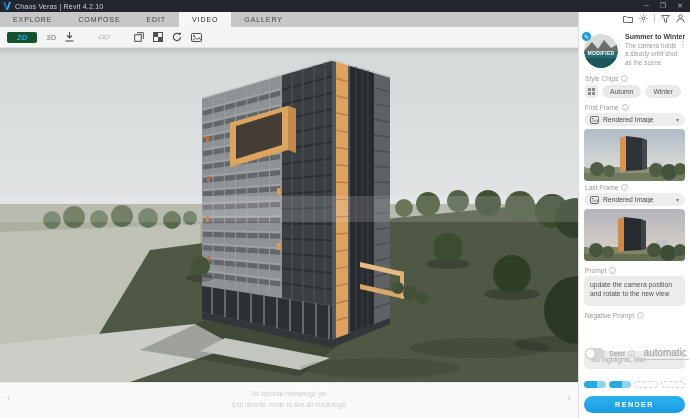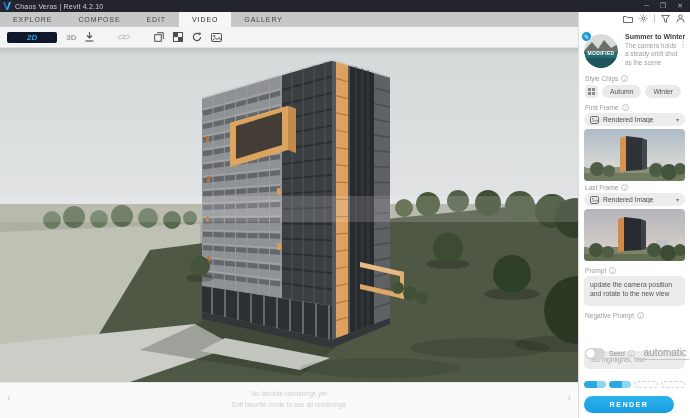--- a/index.html
+++ b/index.html
@@ -69,30 +69,30 @@
                 box-shadow:0 0 1px rgba(0,0,0,.4);}
   .seed-lbl{font-size:6.8px;color:#8f8f8f;display:flex;align-items:center;gap:3px;}
   .seed-input{margin-left:auto;width:46px;border:none;border-bottom:1px solid #c6c6c6;background:transparent;
               font-family:"Liberation Sans",sans-serif;font-size:10px;color:#9a9a9a;text-align:right;outline:none;}
 
   .queue{position:absolute;top:369px;left:5px;width:101px;display:flex;gap:3px;align-items:center;}
   .qseg{height:7px;border-radius:4px;flex:1;}
   .qseg.filled{background:linear-gradient(90deg,var(--accent) 58%,#8ed4f3 58%);}
   .qseg.empty{border:1px dashed #d2d2d2;height:5px;background:#fbfbfb;}
 
-  .render-btn{position:absolute;top:384px;left:5px;width:90px;height:17px;border:none;border-radius:9px;
+  .render-btn{position:absolute;top:384px;left:5px;width:101px;height:17px;border:none;border-radius:9px;
               background:linear-gradient(#2db2ec,#189ce2);color:#fff;font-family:"Liberation Sans",sans-serif;
               font-weight:bold;font-size:7.2px;letter-spacing:1.4px;cursor:pointer;}
 
   
   .toolbar{position:absolute;left:0;top:27px;width:578px;height:21px;background:#f4f4f4;
            border-bottom:1px solid #e2e2e2;box-sizing:border-box;display:flex;align-items:center;
            gap:9px;padding-left:7px;}
   .tb-mode{font-size:8px;font-weight:bold;cursor:pointer;}
-  .tb-2d{color:var(--accent);background:#0f172a;padding:1px 20px;border-radius:2px;font-style:italic;}
+  .tb-2d{color:var(--accent);background:#14532d;padding:1px 10px;border-radius:2px;font-style:italic;}
   .tb-3d{color:#9f9f9f;}
   .tb-icon{display:flex;align-items:center;justify-content:center;cursor:pointer;color:#4e4e4e;}
   .tb-icon.disabled{color:#c7c7c7;cursor:default;}
   .tb-gap{width:6px;}
 
   
   .canvas{position:absolute;left:0;top:48px;width:578px;height:334px;overflow:hidden;}
   .canvas .shade{position:absolute;left:0;top:0;width:578px;height:7px;
                  background:linear-gradient(rgba(0,0,0,.10),rgba(0,0,0,0));pointer-events:none;}
 

